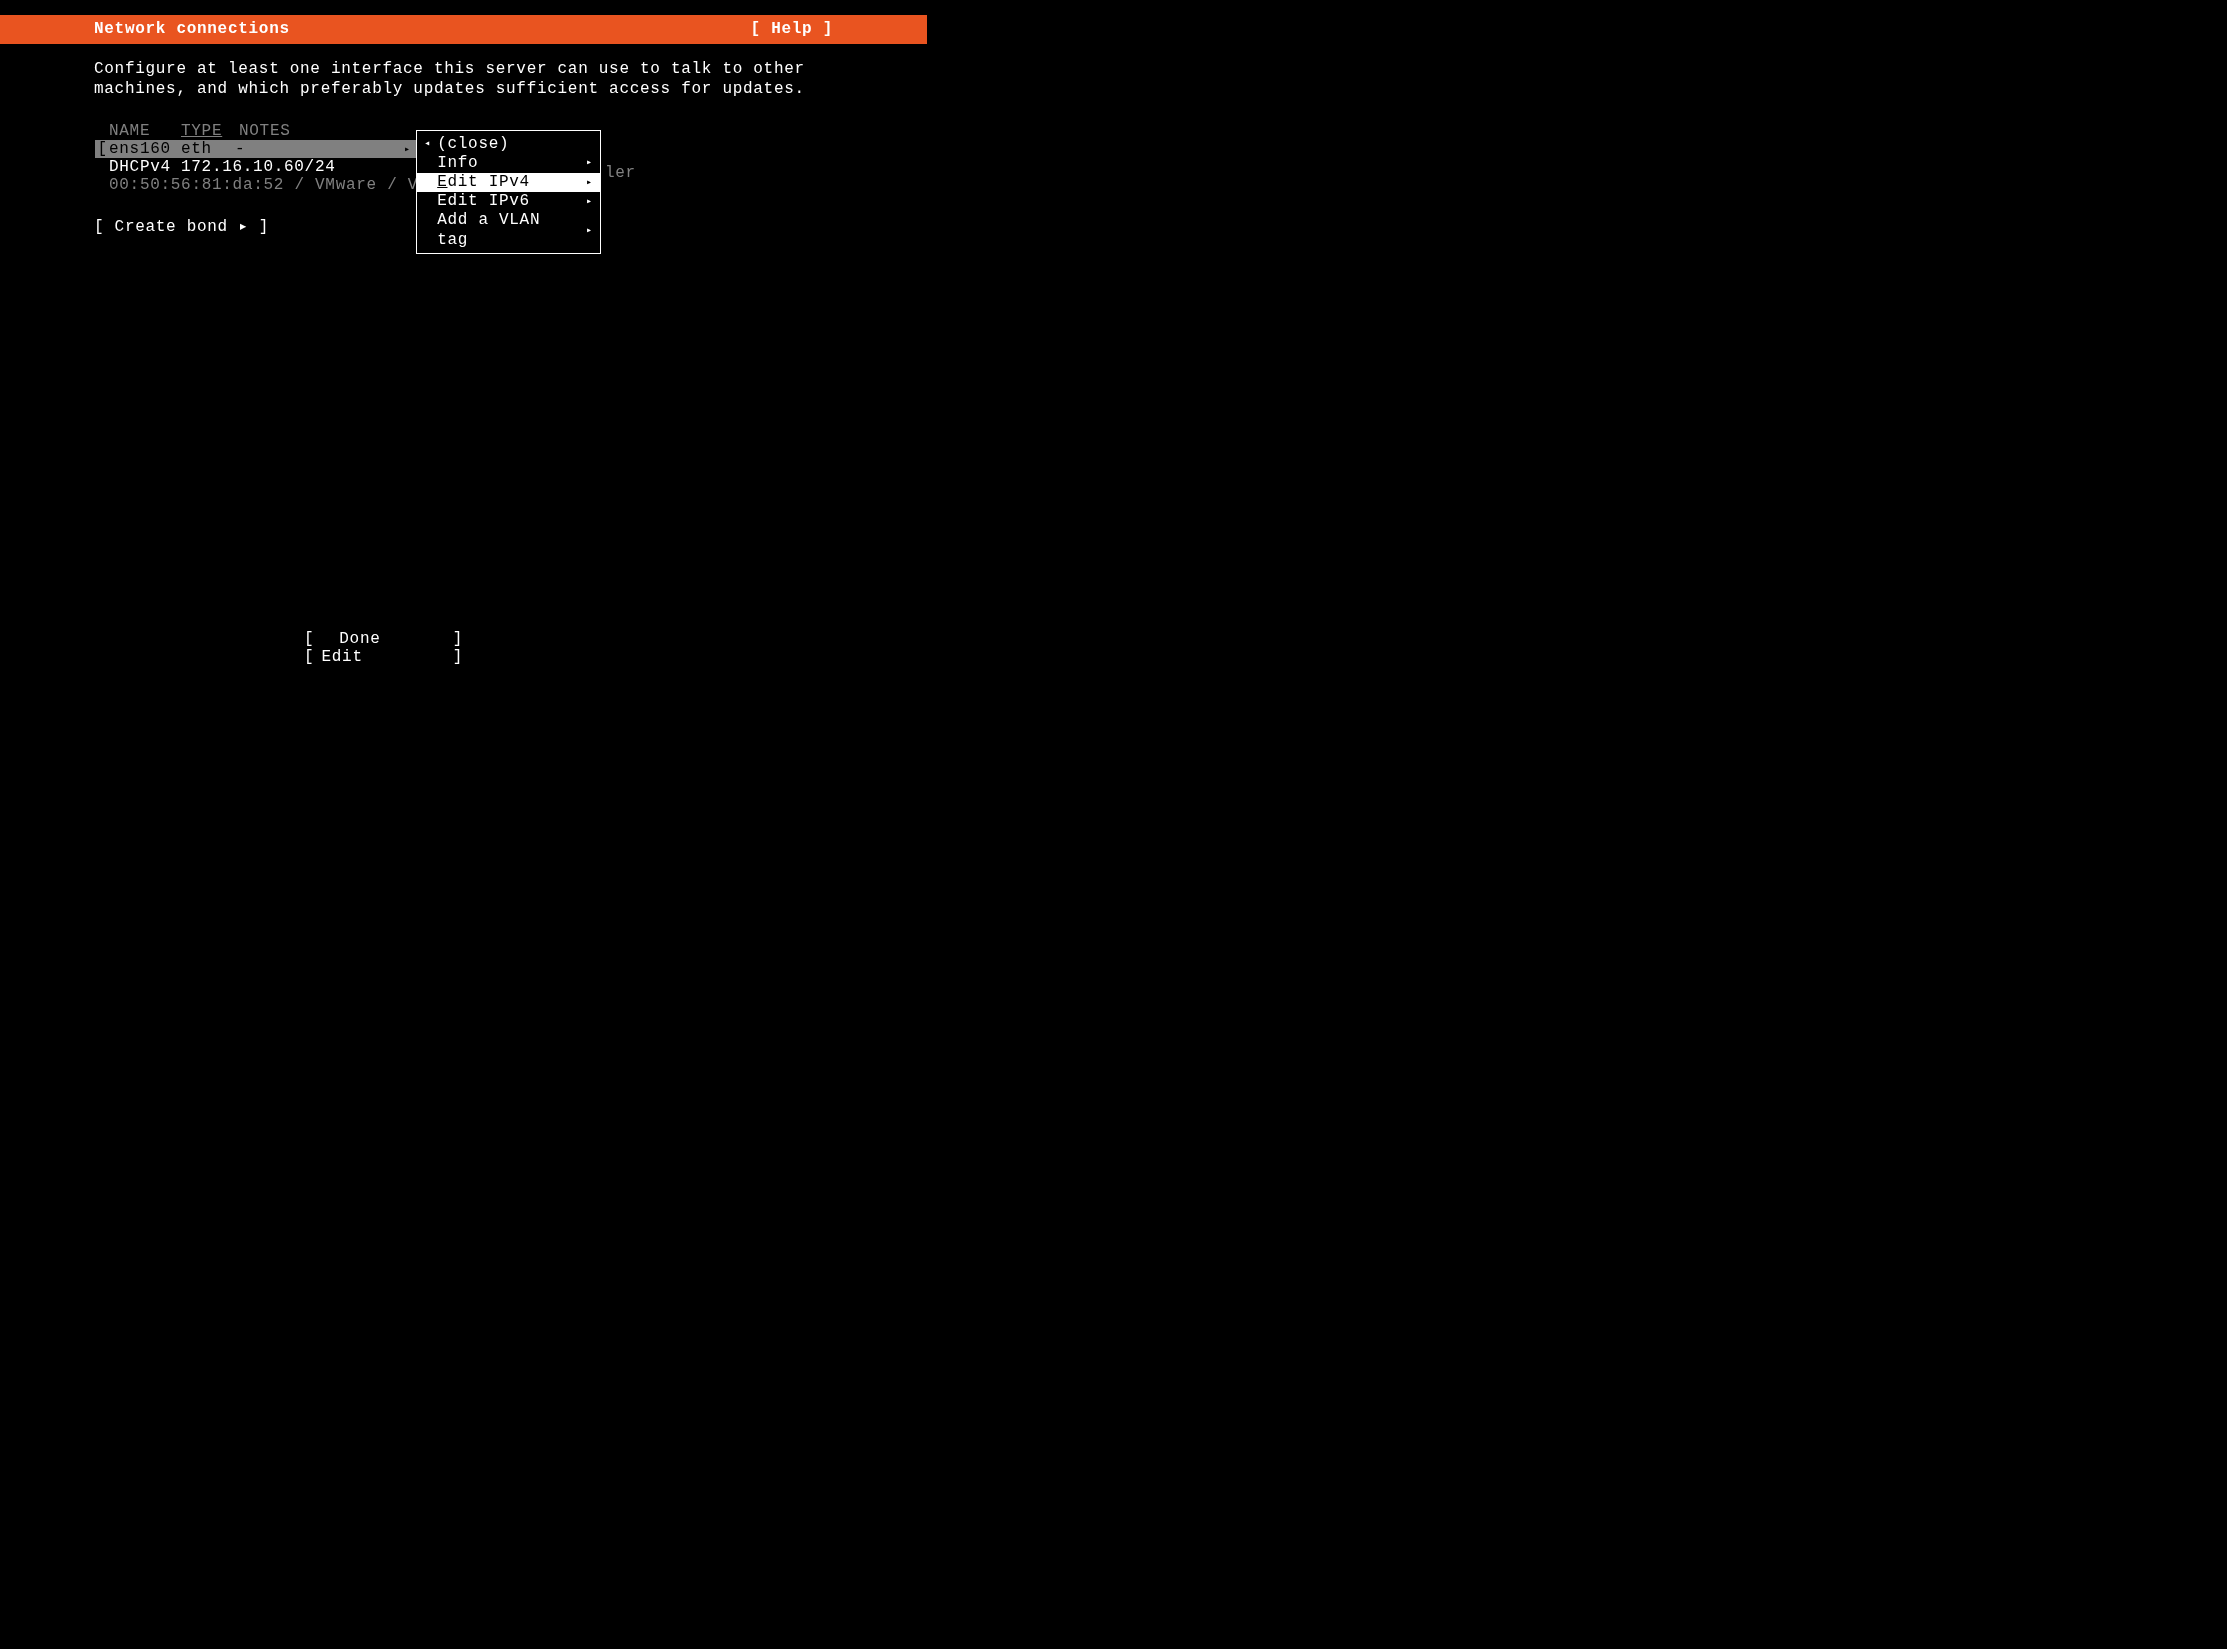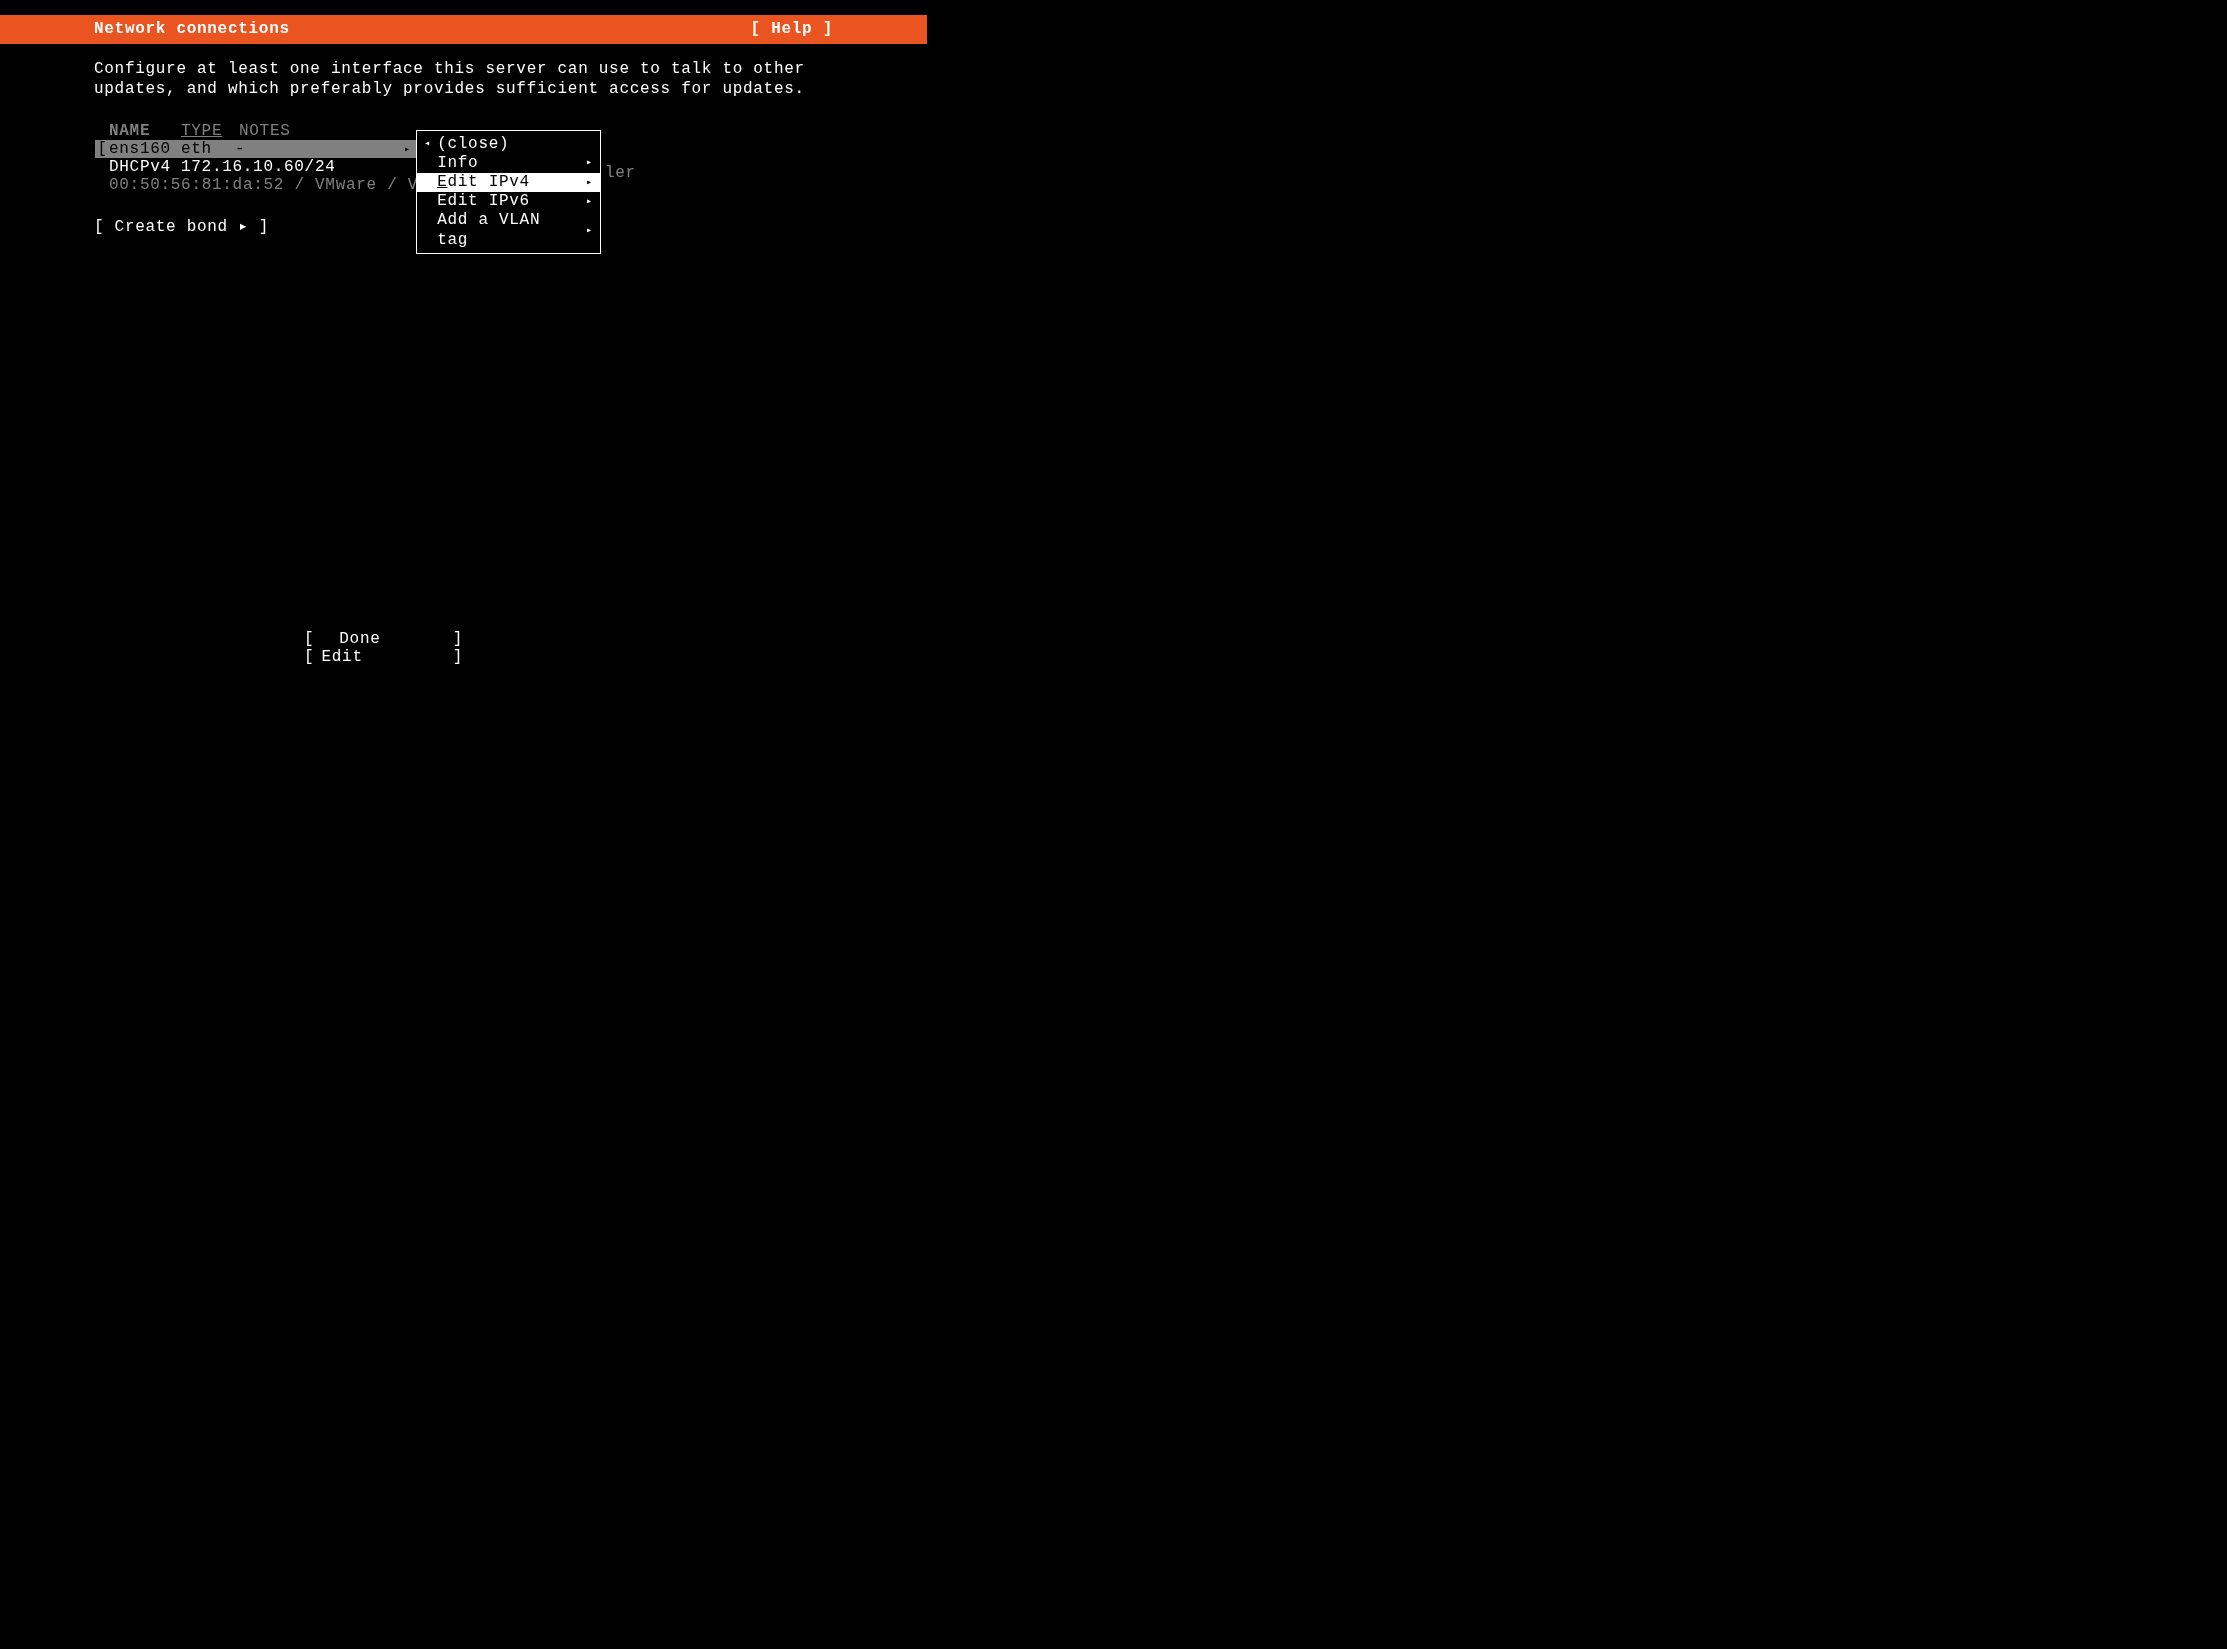--- a/index.html
+++ b/index.html
@@ -36,21 +36,21 @@
       margin: 14.5px 94px 0 94px;
       line-height: 1.3;
     }
     .table-area {
       margin: 22px 94px 0 109px;
     }
     .col-headers {
       color: #808080;
       display: flex;
     }
-    .col-name { width: 72px; font-weight: bold; }
+    .col-name { width: 72px; }
     .col-type { width: 58px; text-decoration: underline; }
     .col-notes { flex: 1; }
     .interface-row {
       background: #808080;
       color: #000;
       display: flex;
       align-items: center;
       margin-left: -14.5px;
       padding-left: 0;
       width: 322px;
@@ -138,21 +138,21 @@
     }
   </style>
 </head>
 <body>
 
 <div class="header">
   <span class="header-title">Network connections</span>
   <span class="header-help">[ Help ]</span>
 </div>
 
-<div class="description">Configure at least one interface this server can use to talk to other updates, and which preferably provides sufficient access for updates.</div>
+<div class="description">Configure at least one interface this server can use to talk to other machines, and which preferably updates sufficient access for updates.</div>
 
 <div class="table-area">
   <div class="col-headers">
     <span class="col-name">NAME</span>
     <span class="col-type">TYPE</span>
     <span class="col-notes">NOTES</span>
   </div>
   <div class="interface-row">
     <span class="bracket-l">[</span>
     <span class="iname">ens160</span>

